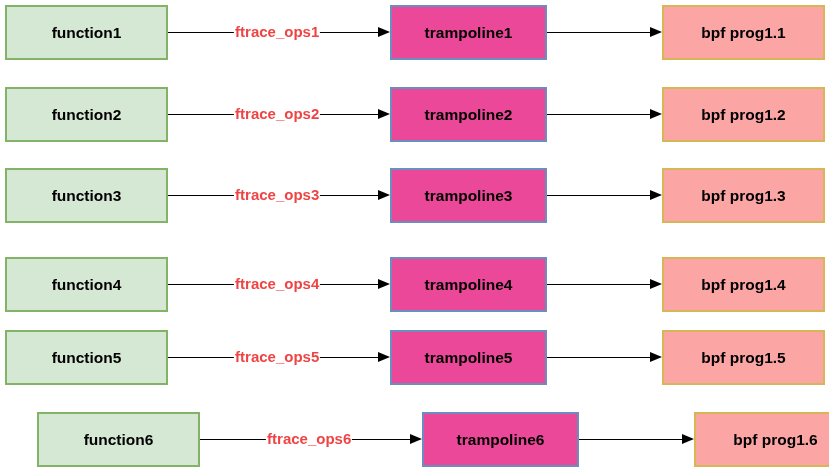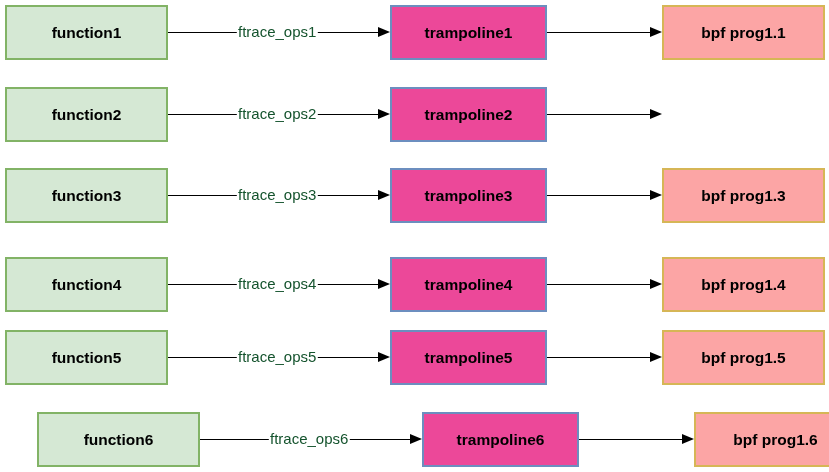--- a/index.html
+++ b/index.html
@@ -47,24 +47,24 @@
     border-top: 5px solid transparent;
     border-bottom: 5px solid transparent;
   }
   .edge-label {
     position: absolute;
     left: 52%;
     top: 0;
     transform: translate(-50%, -52%);
     background: #ffffff;
     padding: 0 1px;
-    font-weight: normal;
+    font-weight: bold;
     font-size: 15px;
     line-height: 1.25;
-    color: #14532d;
+    color: #ef4444;
     white-space: nowrap;
   }
   
   .r0 { top: 5px; }  .r1 { top: 87px; padding-left: 19px; } .r2 { top: 168px; }
   .r3 { top: 257px; }.r4 { top: 330px; padding-left: 8px; }.r5 { top: 412px; margin-left: 32px; }
 </style>
 </head>
 <body>
 
 <div id="canvas">
@@ -94,20 +94,23 @@
     </div>
     <div class="arrow arrow-ftrace">
       <span class="arrowhead"></span>
       <span class="edge-label">ftrace_ops2</span>
     </div>
     <div class="node node-trampoline">
       <span>trampoline2</span>
     </div>
     <div class="arrow arrow-plain">
       <span class="arrowhead"></span>
+    </div>
+    <div class="node node-bpf">
+      <span>bpf prog1.2</span>
     </div>
   </div>
 
   <div class="row r2">
     <div class="node node-function">
       <span>function3</span>
     </div>
     <div class="arrow arrow-ftrace">
       <span class="arrowhead"></span>
       <span class="edge-label">ftrace_ops3</span>

